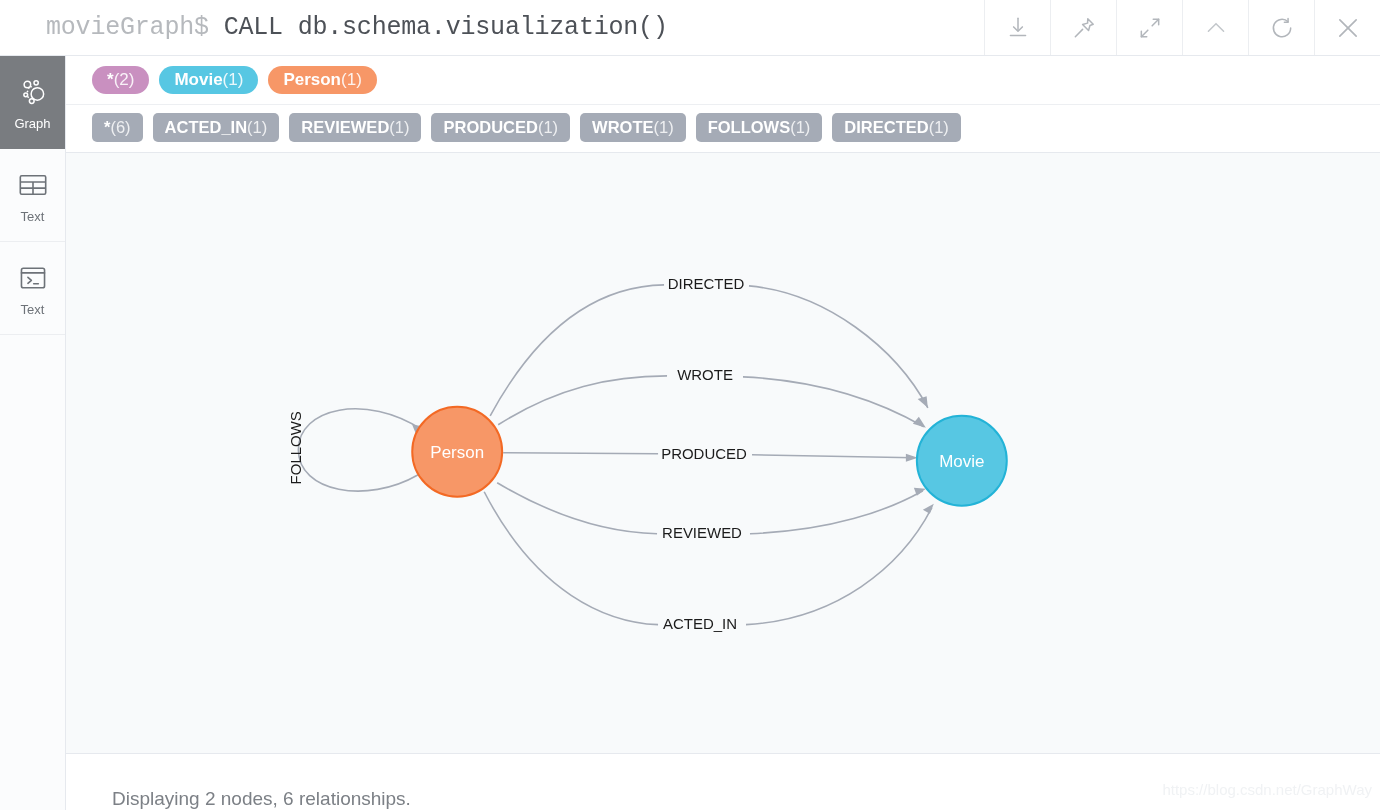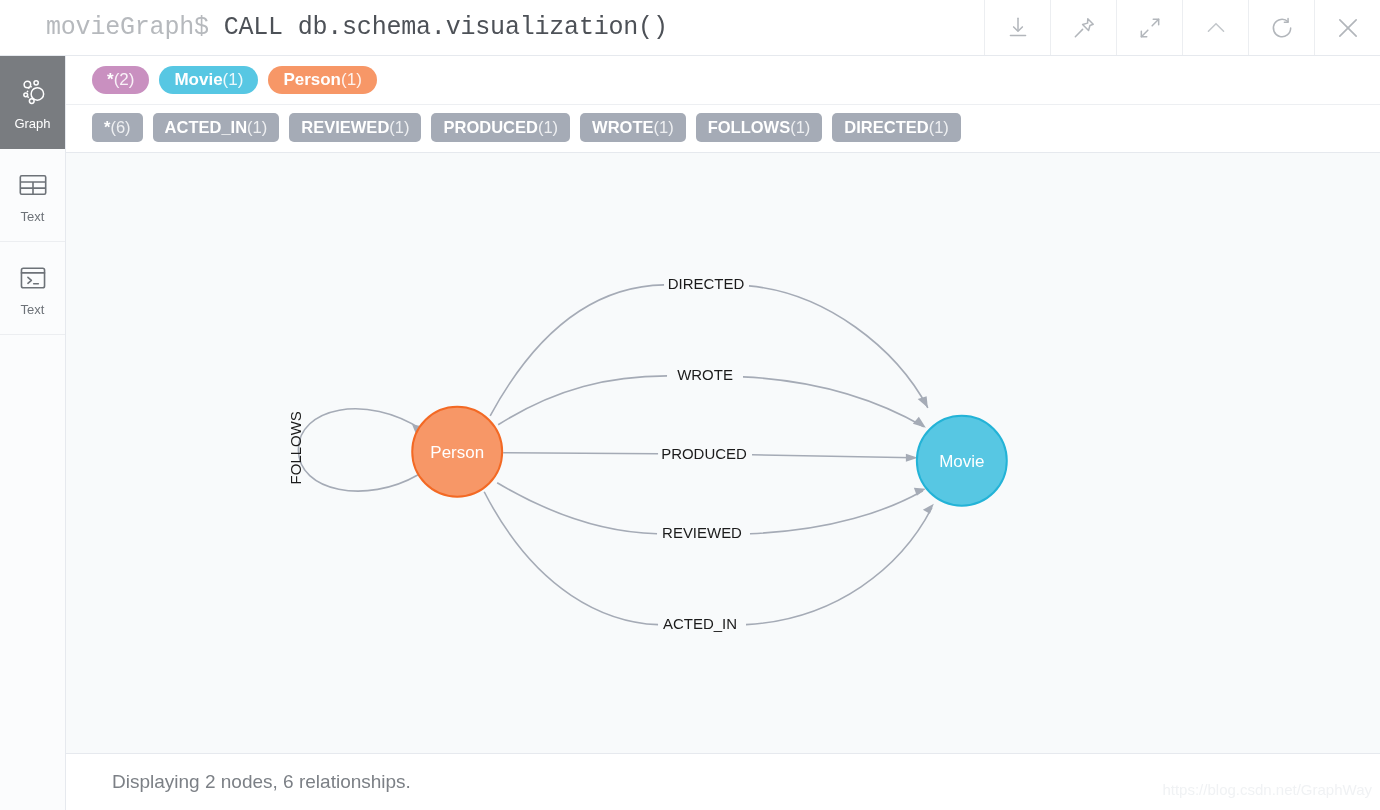--- a/index.html
+++ b/index.html
@@ -178,21 +178,21 @@
     text-anchor: middle;
     dominant-baseline: central;
   }
   .arrow-head { fill: #a5abb6; }
 
   
   .status-bar {
     height: 56px;
     min-height: 56px;
     display: flex;
-    align-items: center;
+    align-items: flex-end;
     background: #ffffff;
     padding-left: 46px;
     position: relative;
   }
   .status-text {
     font-size: 19px;
     color: #7c8086;
   }
   .watermark {
     position: absolute;

